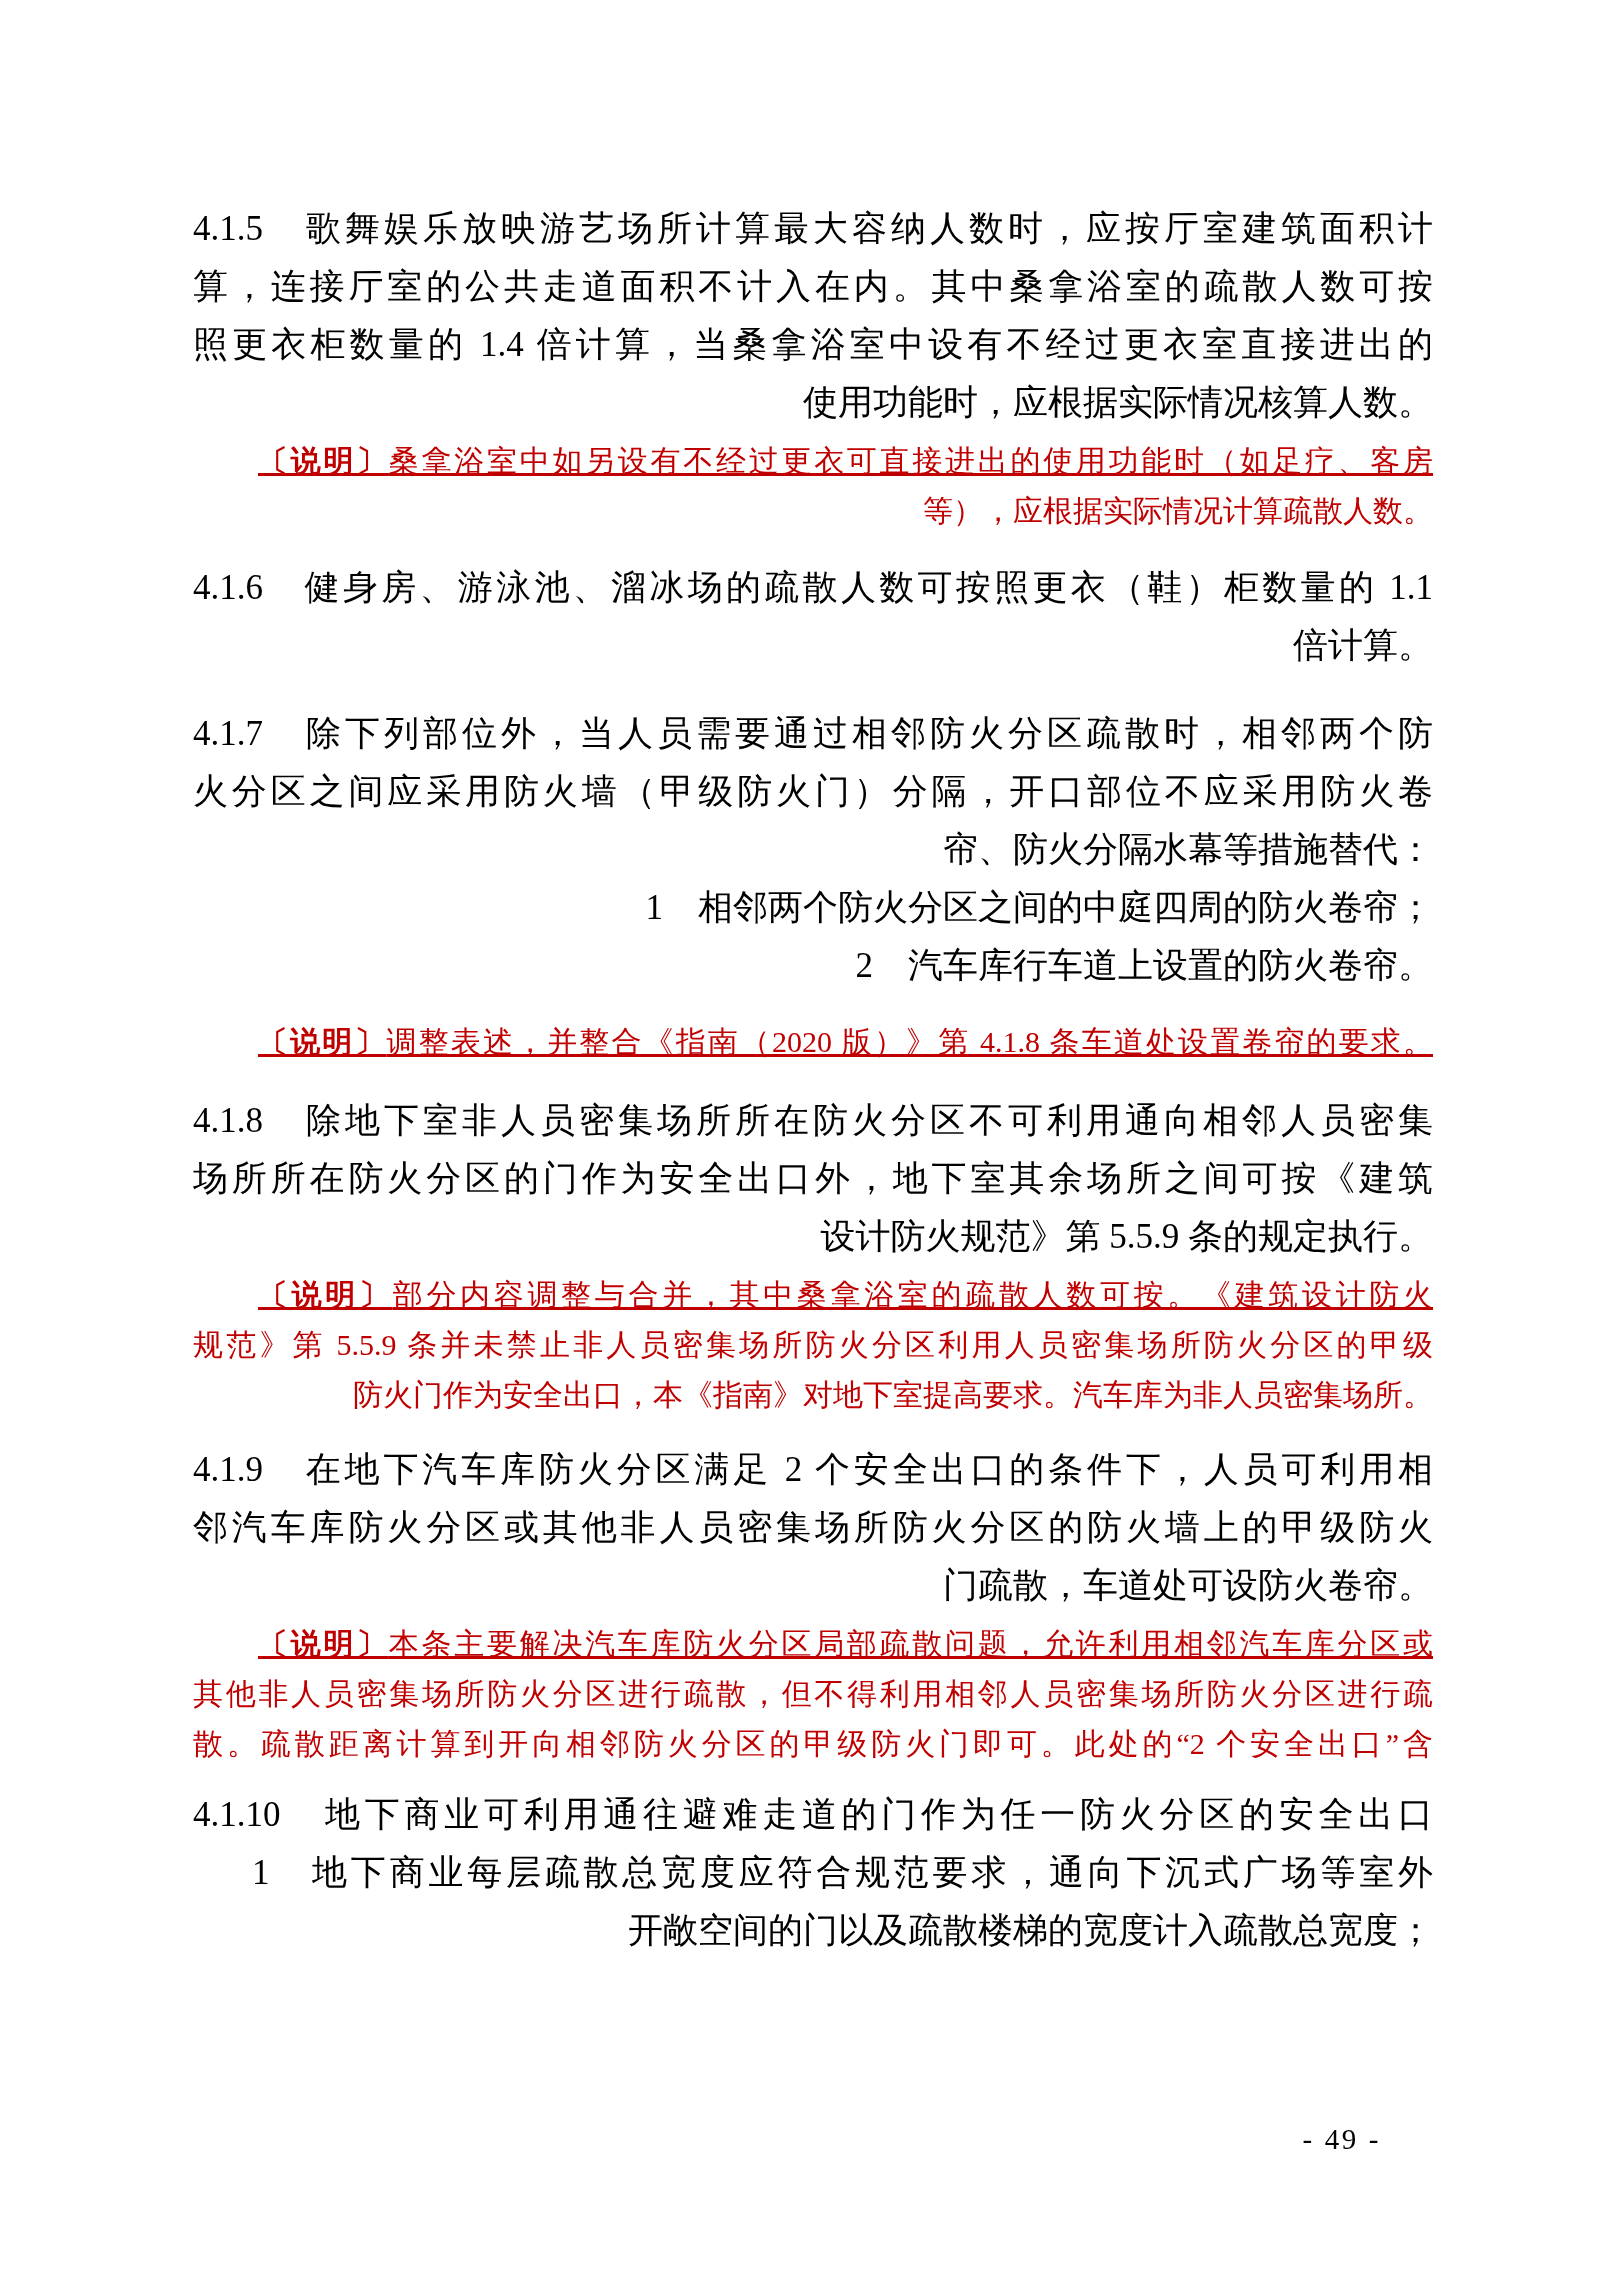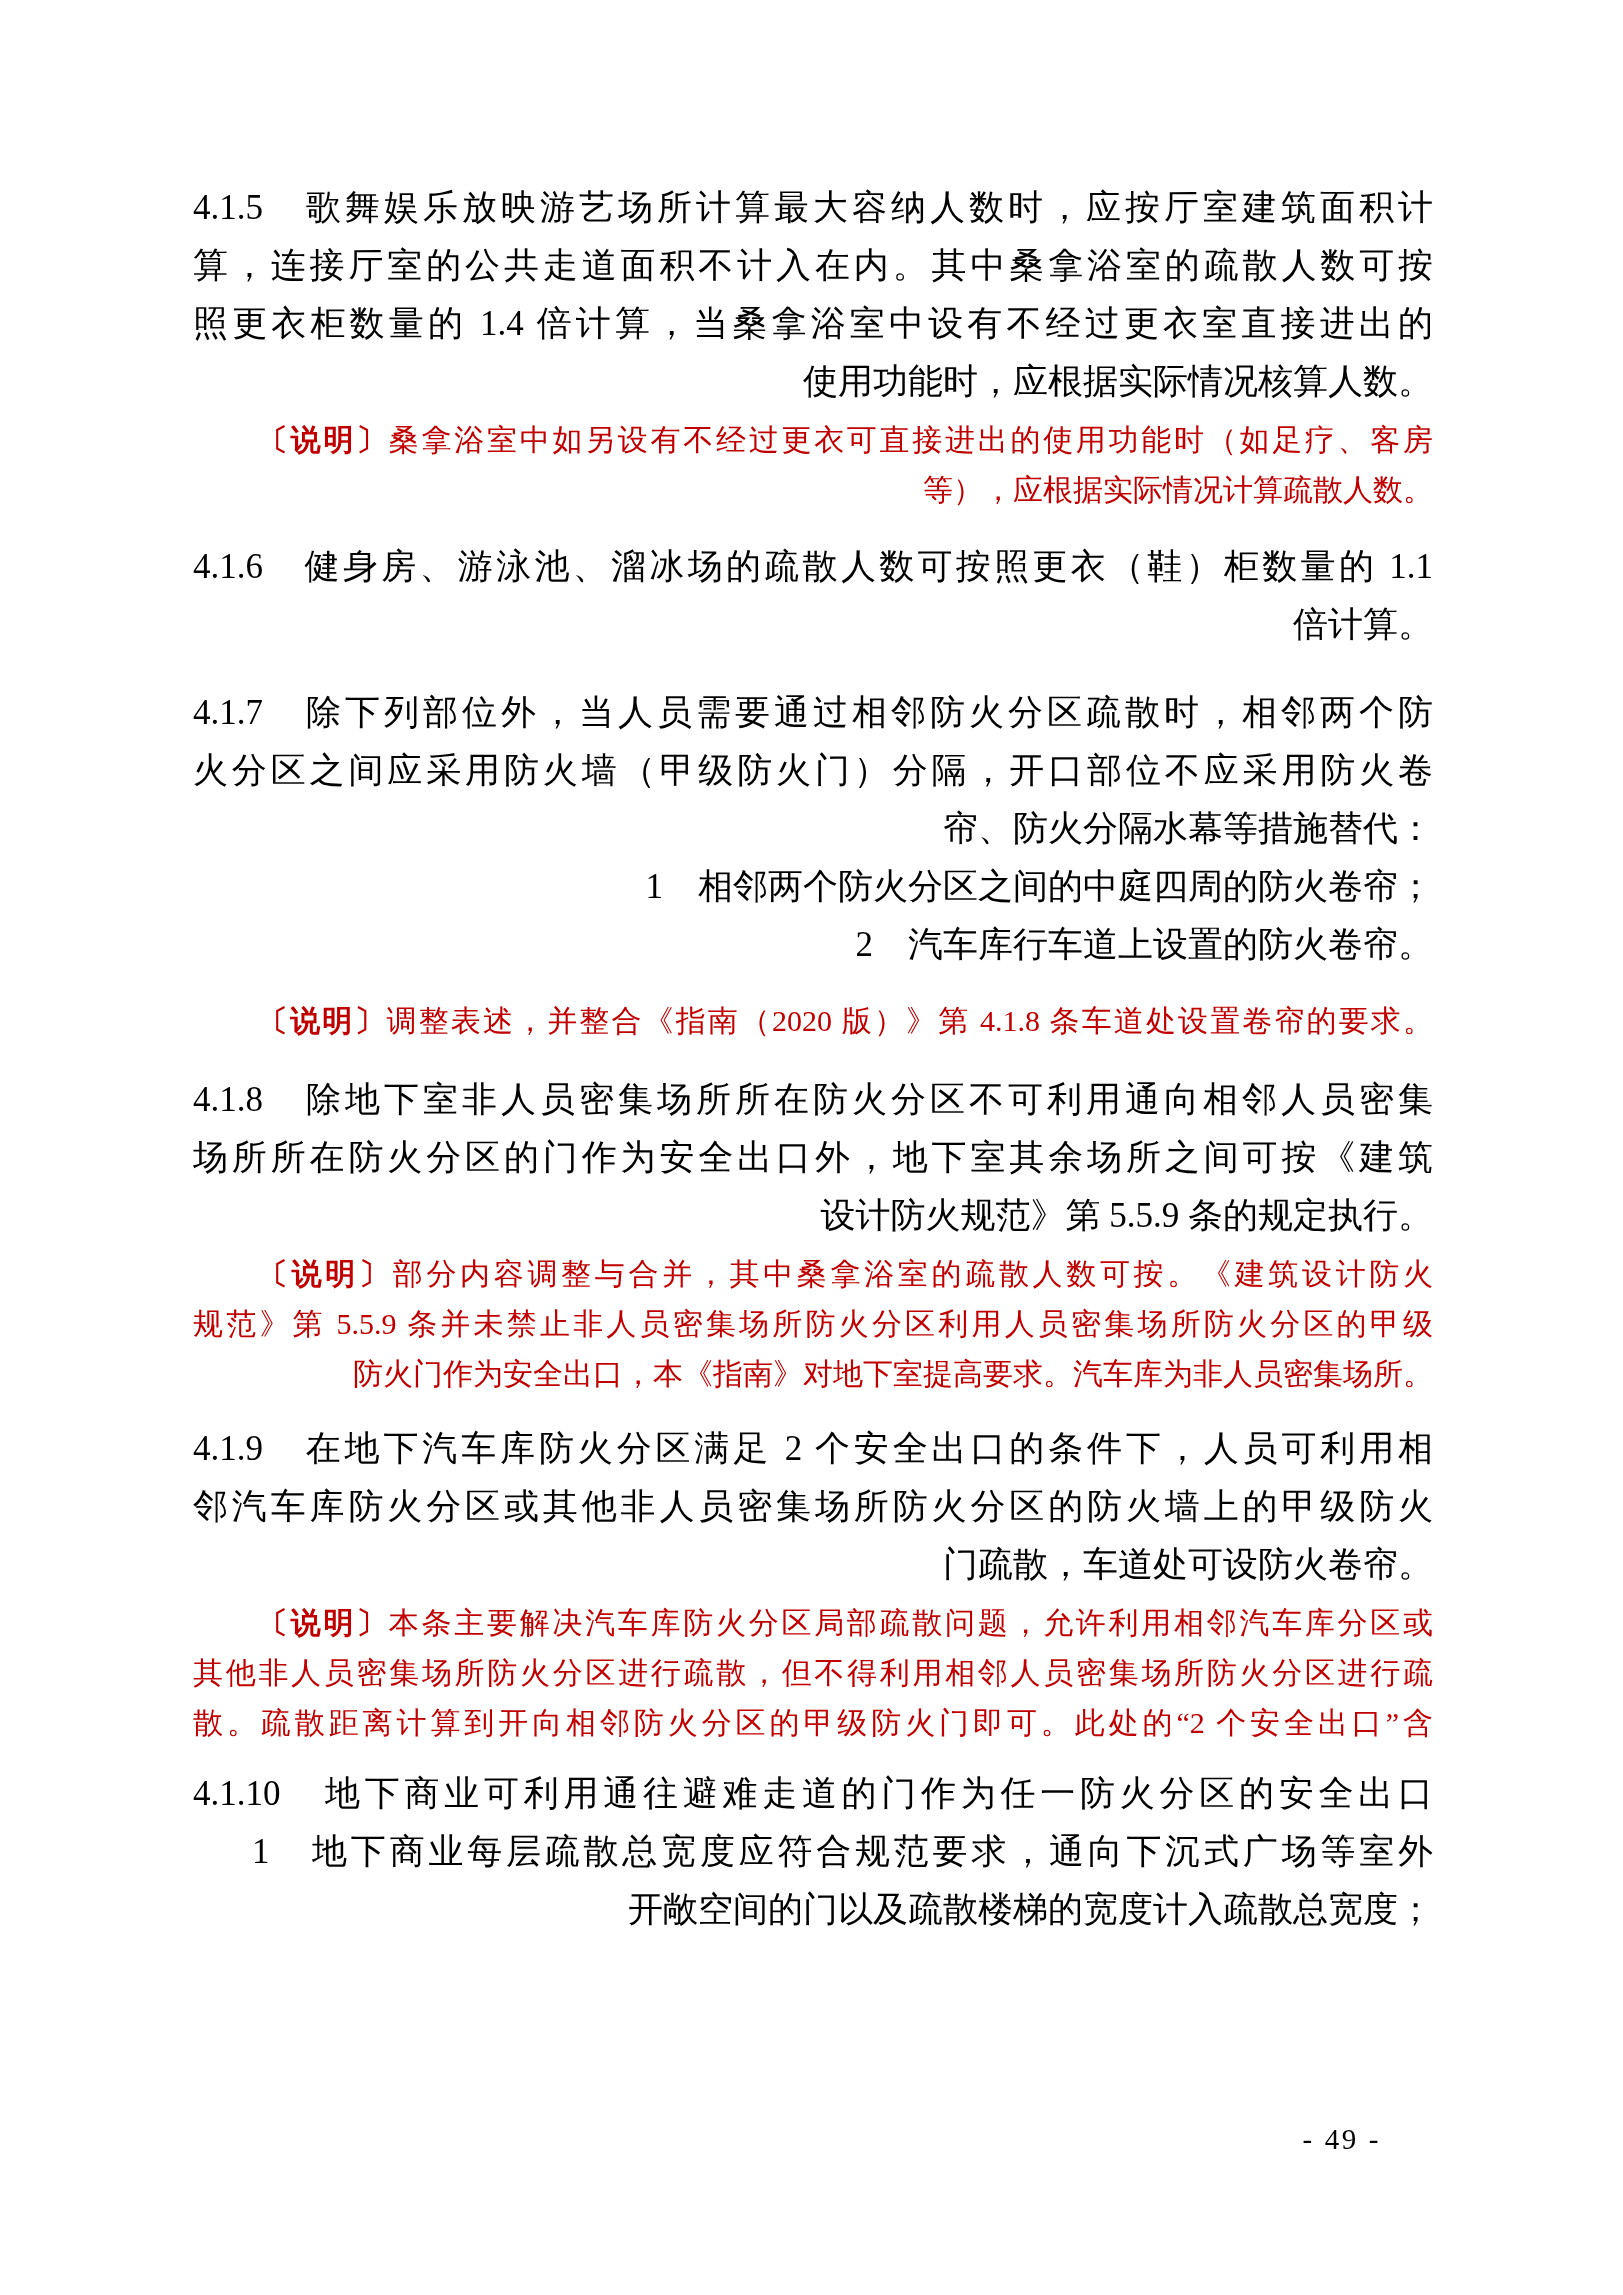--- a/index.html
+++ b/index.html
@@ -12,21 +12,21 @@
     position: relative;
     width: 1623px;
     height: 2295px;
     background: #ffffff;
     overflow: hidden;
     color: #000000;
   }
   .content {
     position: absolute;
     left: 193px;
-    top: 179px;
+    top: 200px;
     width: 1240px;
   }
   .line {
     overflow: hidden;
     text-align: right;
   }
   .body-line {
     font-size: 35px;
     line-height: 58px;
     height: 58px;
@@ -36,21 +36,21 @@
     font-size: 30px;
     line-height: 50px;
     height: 50px;
     color: #c00000;
   }
   .full {
     text-align: justify;
     text-align-last: justify;
   }
   .indent-list { padding-left: 59px; }
-  .indent-note { padding-left: 65px; }
+  .indent-note { padding-left: 65px; text-decoration: underline; }
   .note-label { font-weight: bold; }
   .mt6  { margin-top: 3.9px; }
   .mt8  { margin-top: 22px; }
   .mt26 { margin-top: 17px; }
   .mt32 { margin-top: 21px; }
   .mt36 { margin-top: 23.6px; }
   .mt38 { margin-top: 25px; }
   .mt46 { margin-top: 30px; }
   .page-number {
     position: absolute;

